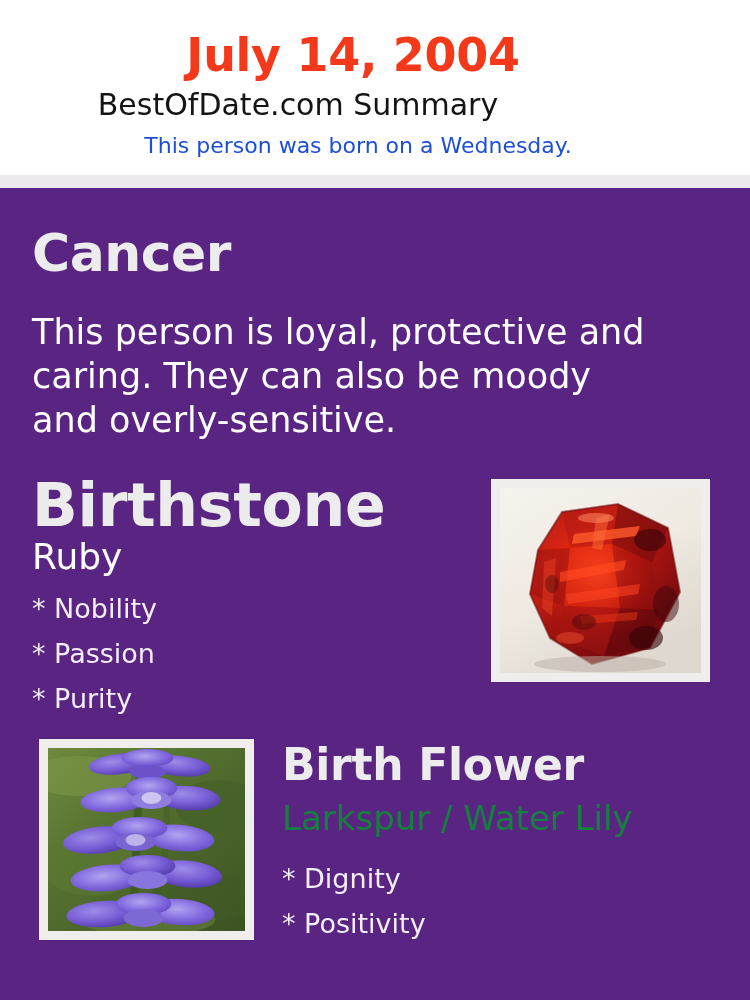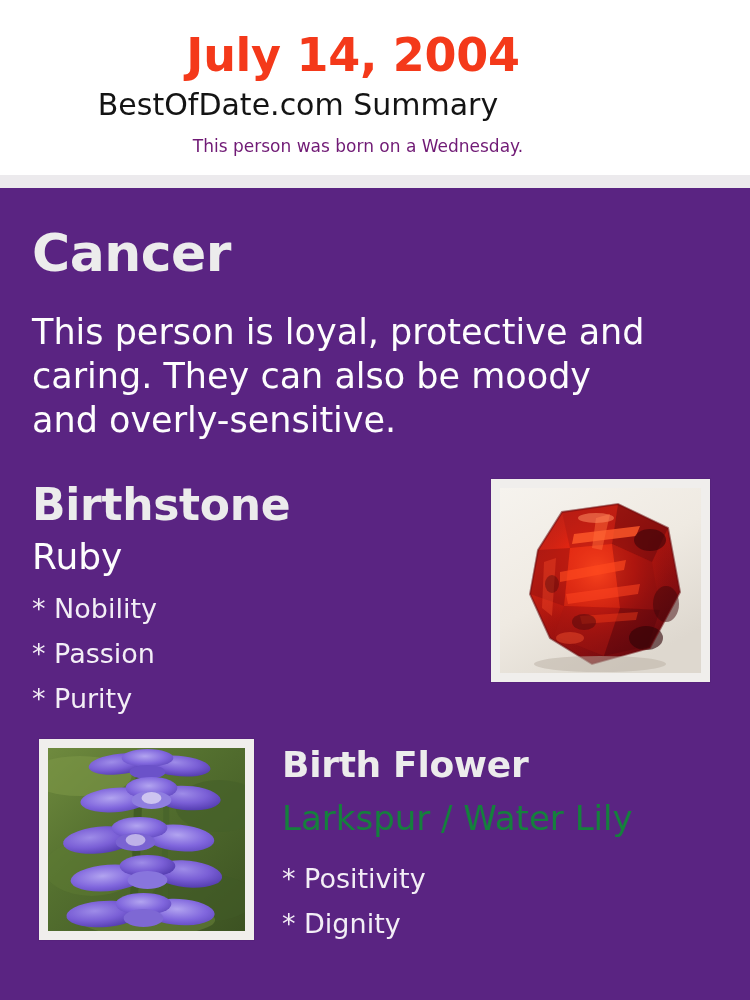--- a/index.html
+++ b/index.html
@@ -50,24 +50,24 @@
     font-size: 30px;
     line-height: 36px;
     font-weight: 400;
     color: #141414;
   }
 
   .header-born {
     position: absolute;
     left: 0; top: 130px;
     width: 716px;
-    font-size: 17px;
+    font-size: 22px;
     line-height: 32px;
     font-weight: 400;
-    color: #701a75;
+    color: #1d4ed8;
   }
 
   .divider-strip {
     position: absolute;
     left: 0; top: 175px;
     width: 750px;
     height: 13px;
     background: #eceaed;
   }
 
@@ -100,21 +100,21 @@
     line-height: 44px;
     font-weight: 400;
     color: #fdfdfd;
     margin-top: 14px;
   }
 
   
   .birthstone-title {
     position: absolute;
     left: 32px; top: 478px;
-    font-size: 44px;
+    font-size: 60px;
     line-height: 54px;
     font-weight: 700;
     color: #ececec;
     letter-spacing: -0.3px;
   }
 
   .birthstone-name {
     position: absolute;
     left: 32px; top: 535px;
     font-size: 36px;
@@ -133,21 +133,21 @@
     font-size: 27px;
     line-height: 45px;
     font-weight: 400;
     color: #f3eef6;
   }
 
   
   .flower-title {
     position: absolute;
     left: 282px; top: 738px;
-    font-size: 36px;
+    font-size: 44px;
     line-height: 54px;
     font-weight: 700;
     color: #ececec;
     letter-spacing: -0.3px;
     text-align: right;
   }
 
   .flower-name {
     position: absolute;
     left: 282px; top: 797px;
@@ -286,22 +286,22 @@
         </g>
 
         <ellipse cx="100" cy="176" rx="66" ry="8" fill="#b9b0a4" opacity="0.5"></ellipse>
       </svg>
     </span>
   </div>
 
   <div class="flower-title">Birth Flower</div>
   <div class="flower-name">Larkspur / Water Lily</div>
   <div class="flower-traits">
+    <div class="trait">* Dignity</div>
     <div class="trait">* Positivity</div>
-    <div class="trait">* Dignity</div>
   </div>
 
   <div class="photo-frame flower-frame">
     <span class="photo flower-photo">
 
       
       <span class="flower-half">
         <svg class="art" viewBox="0 0 99 183" preserveAspectRatio="none" aria-hidden="true">
           <defs>
             <linearGradient id="leafBg" x1="0" y1="0" x2="1" y2="1">

